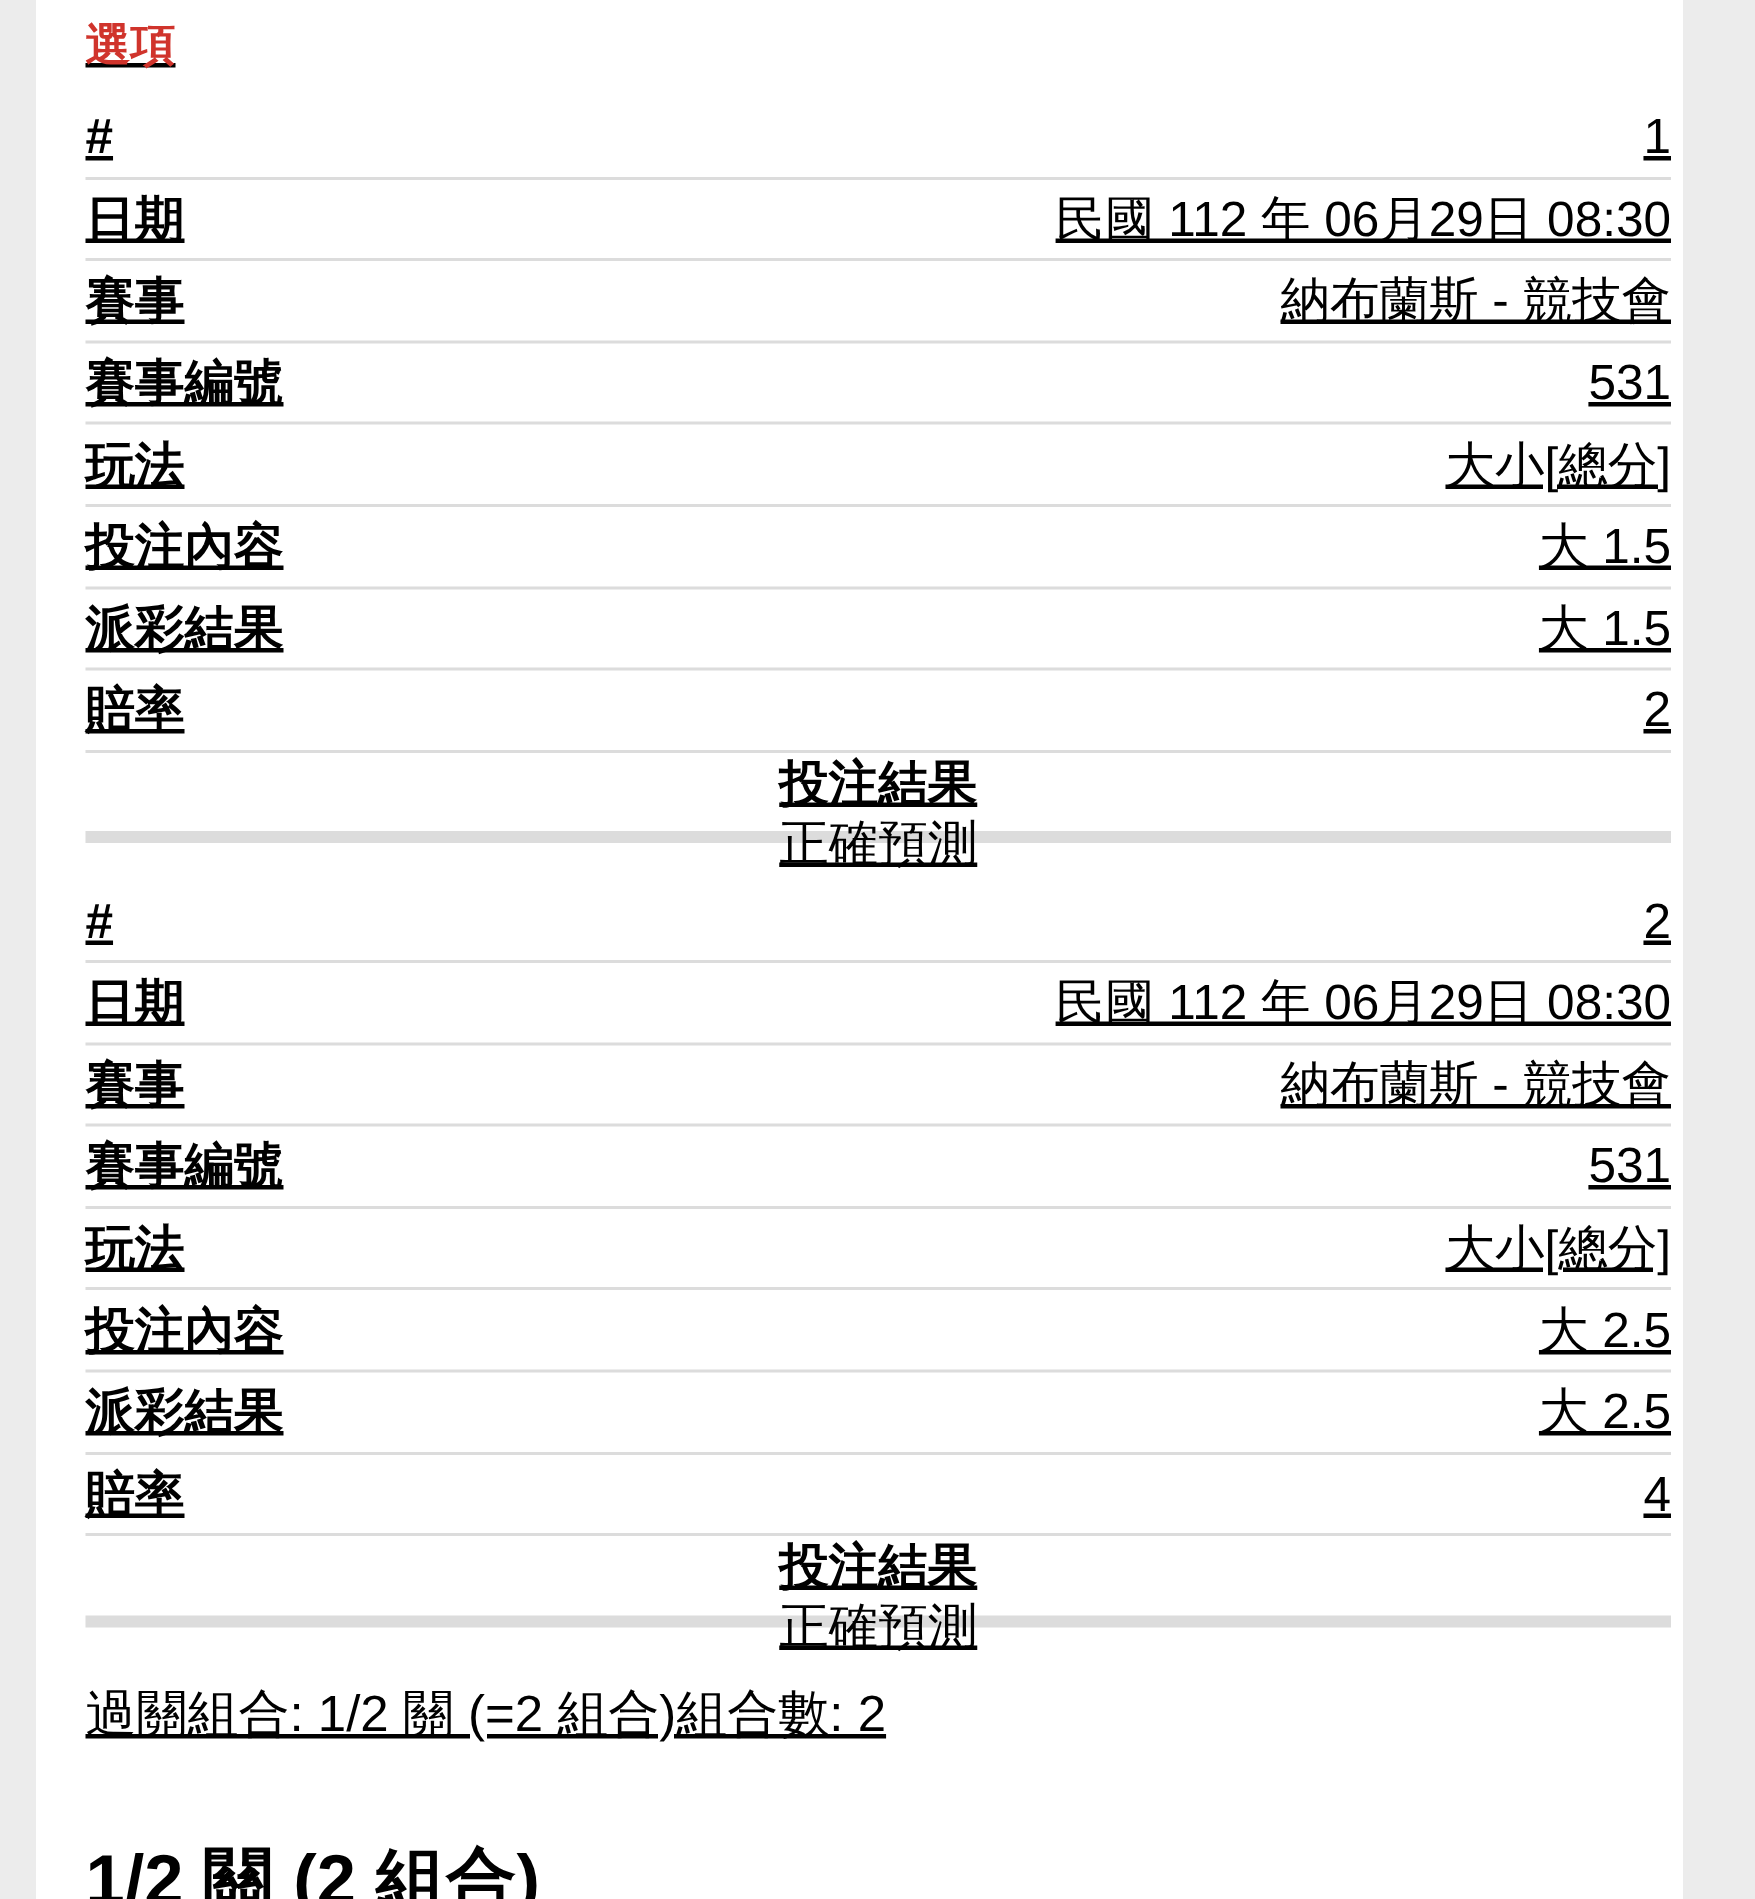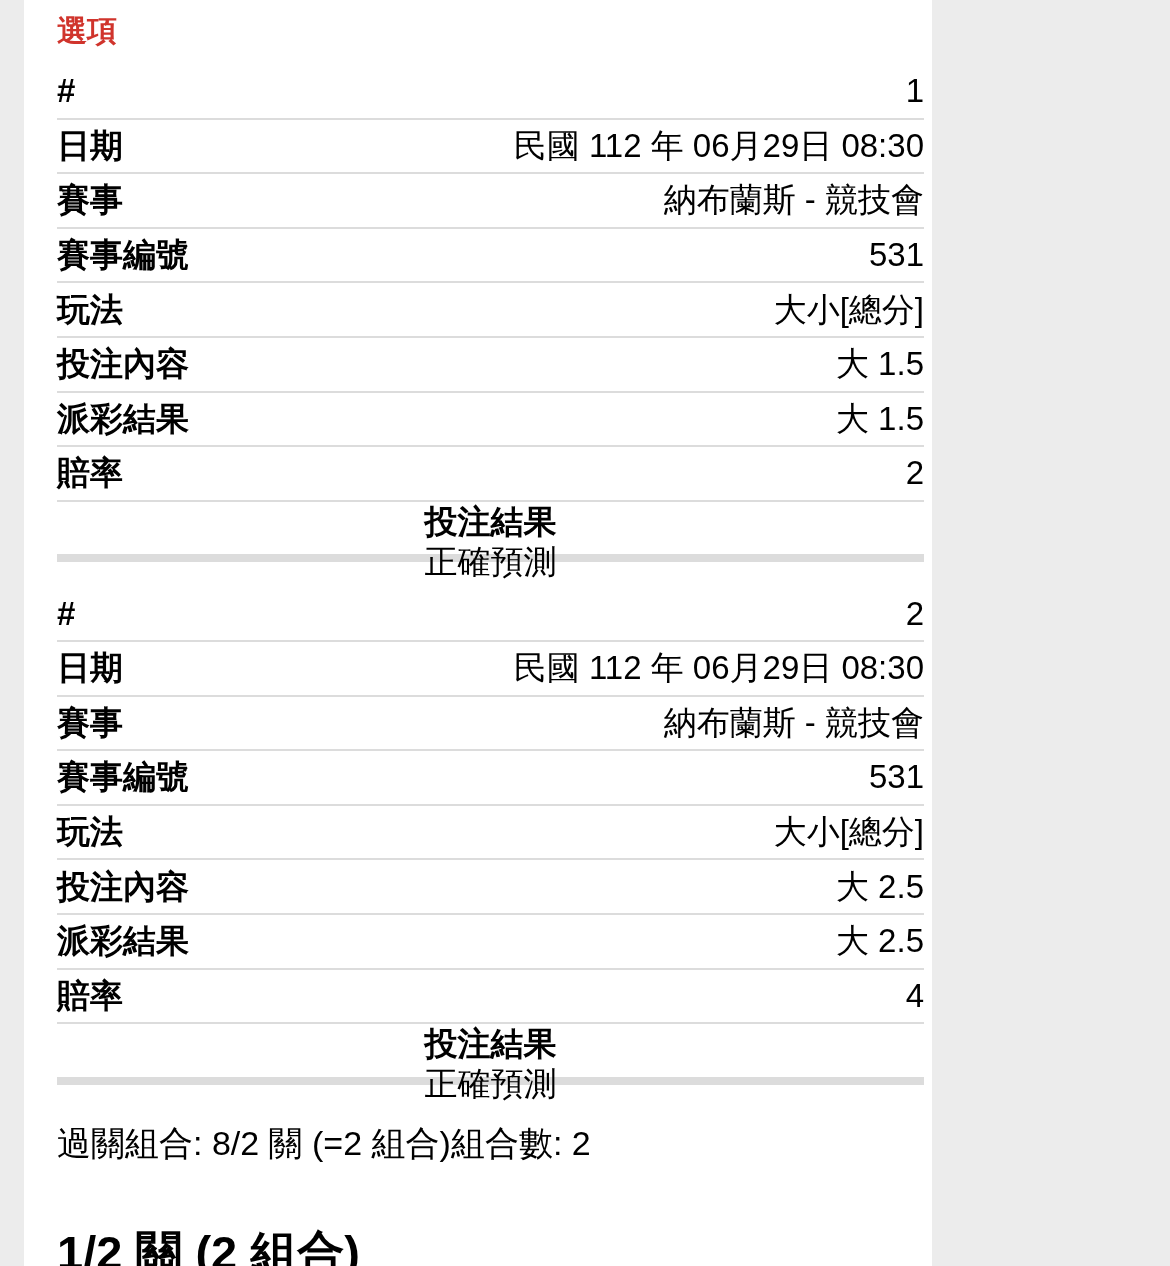--- a/index.html
+++ b/index.html
@@ -12,26 +12,27 @@
   .viewport {
     width: 1170px;
     height: 1266px;
     overflow: hidden;
     position: relative;
   }
   .page {
     position: absolute;
     left: 24px;
     top: 0;
-    width: 908px;
+    width: 1098px;
     height: 1266px;
     background: #ffffff;
     box-sizing: border-box;
     padding: 14px 8px 0 33px;
     overflow: hidden;
+    text-decoration: underline;
   }
   .page-title {
     font-size: 30px;
     font-weight: bold;
     line-height: 34px;
     margin: 0 0 17px 0;
   }
   .selection { margin: 0; }
   .selection + .selection { margin-top: 25px; }
   .row {
@@ -145,18 +146,18 @@
         <span class="row-label">賠率</span>
         <span class="row-value">4</span>
       </div>
       <div class="row last">
         <span class="row-label">投注結果</span>
         <span class="row-value">正確預測</span>
       </div>
       <div class="section-end"></div>
     </div>
 
-    <div class="summary">過關組合: 8/2 關 (=2 組合)組合數: 2</div>
+    <div class="summary">過關組合: 1/2 關 (=2 組合)組合數: 2</div>
 
     <h1 class="combo-heading">1/2 關 (2 組合)</h1>
 
   </div>
 </div>
 
 </body></html>

